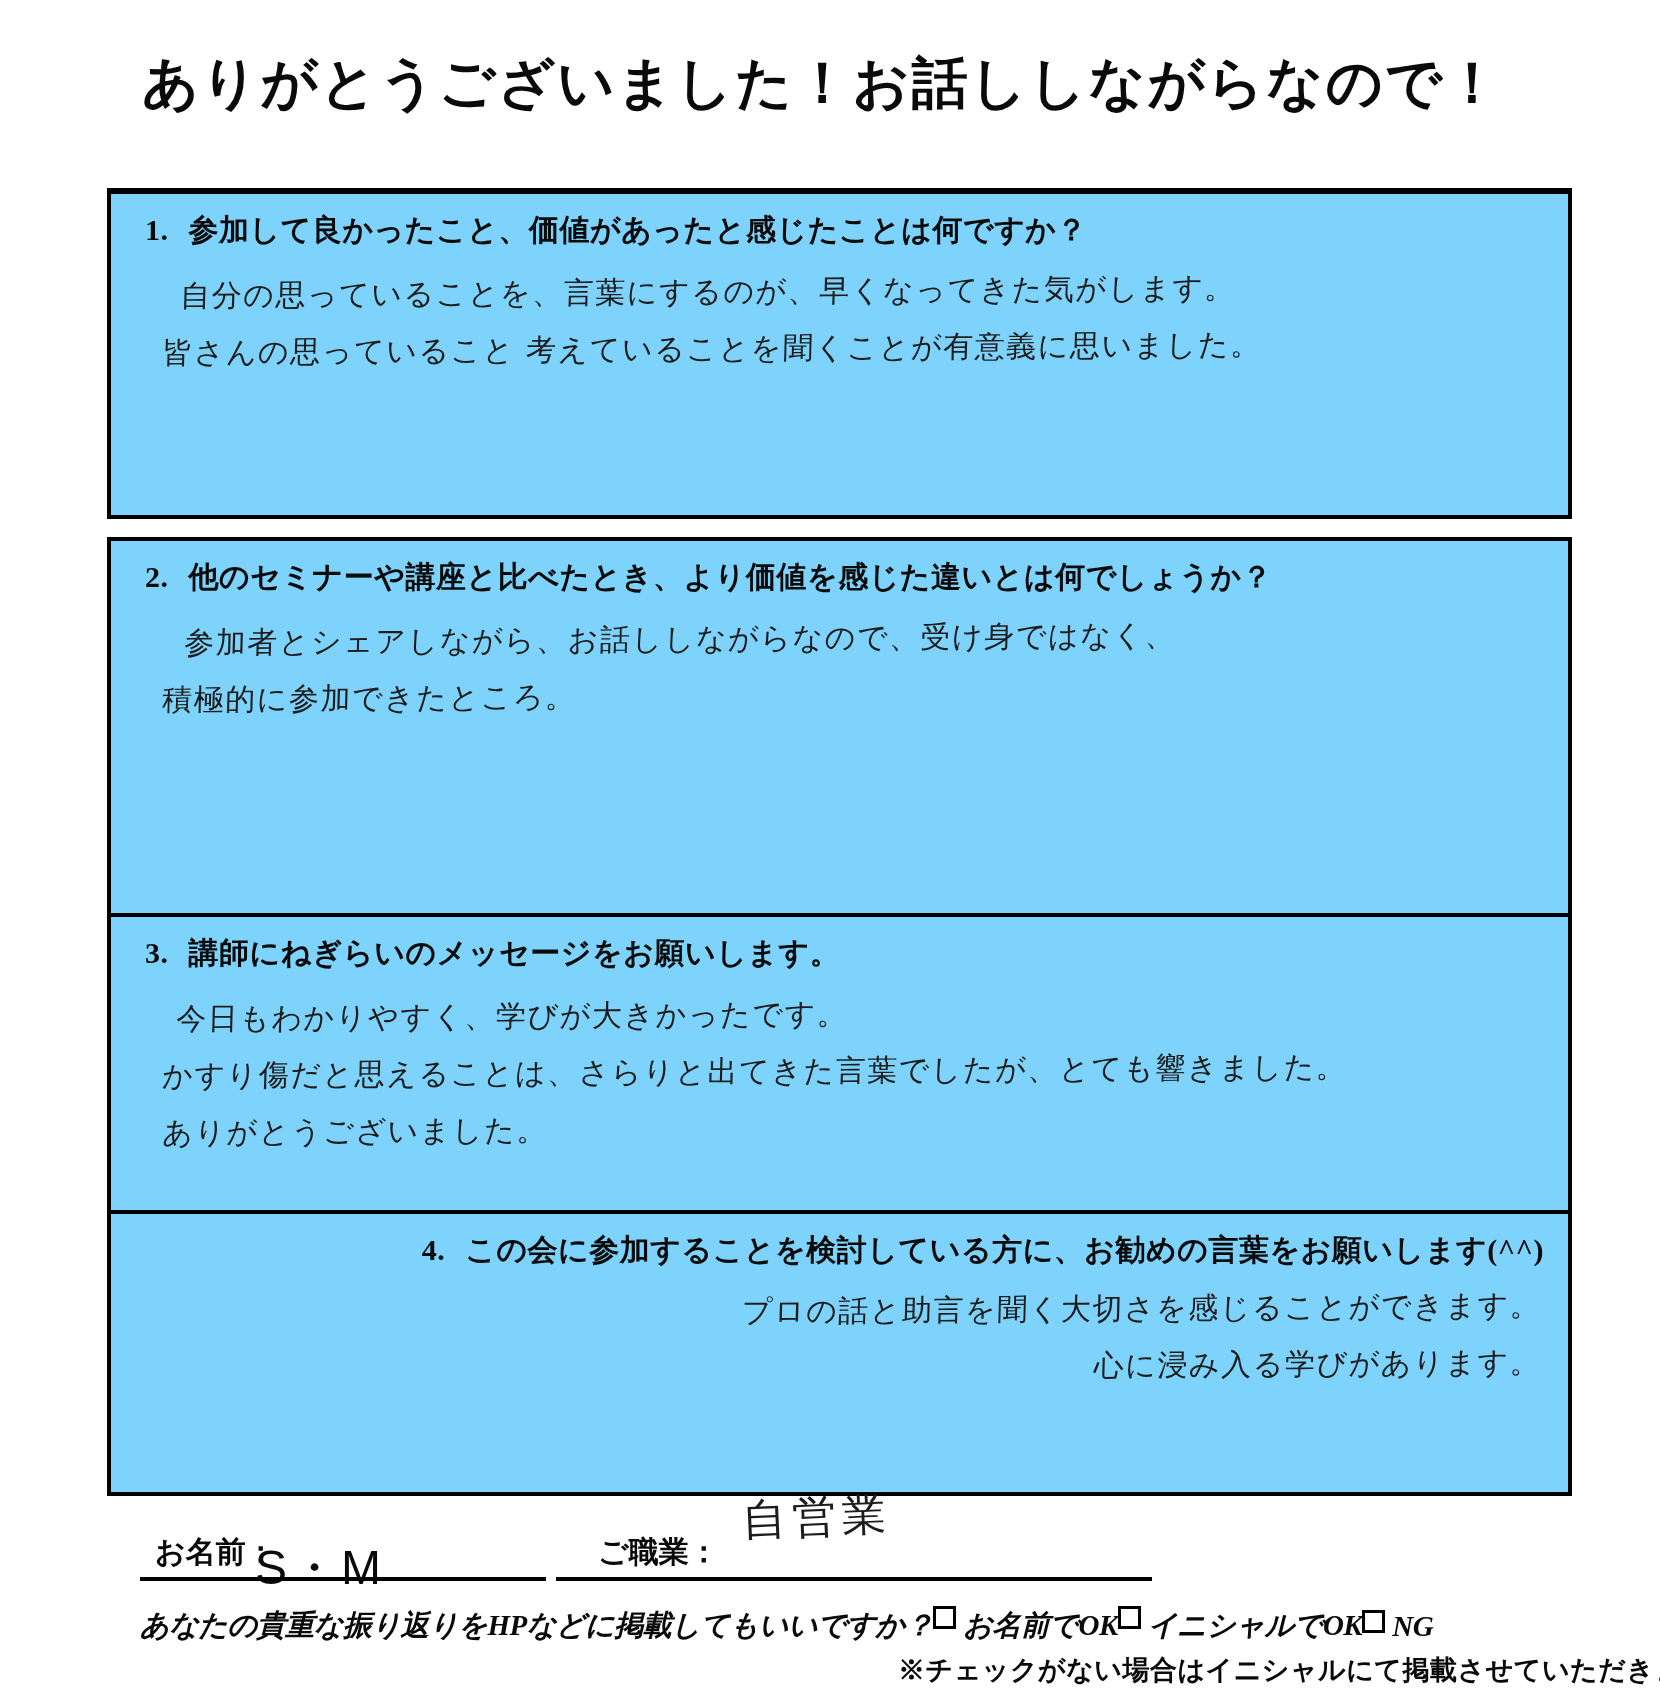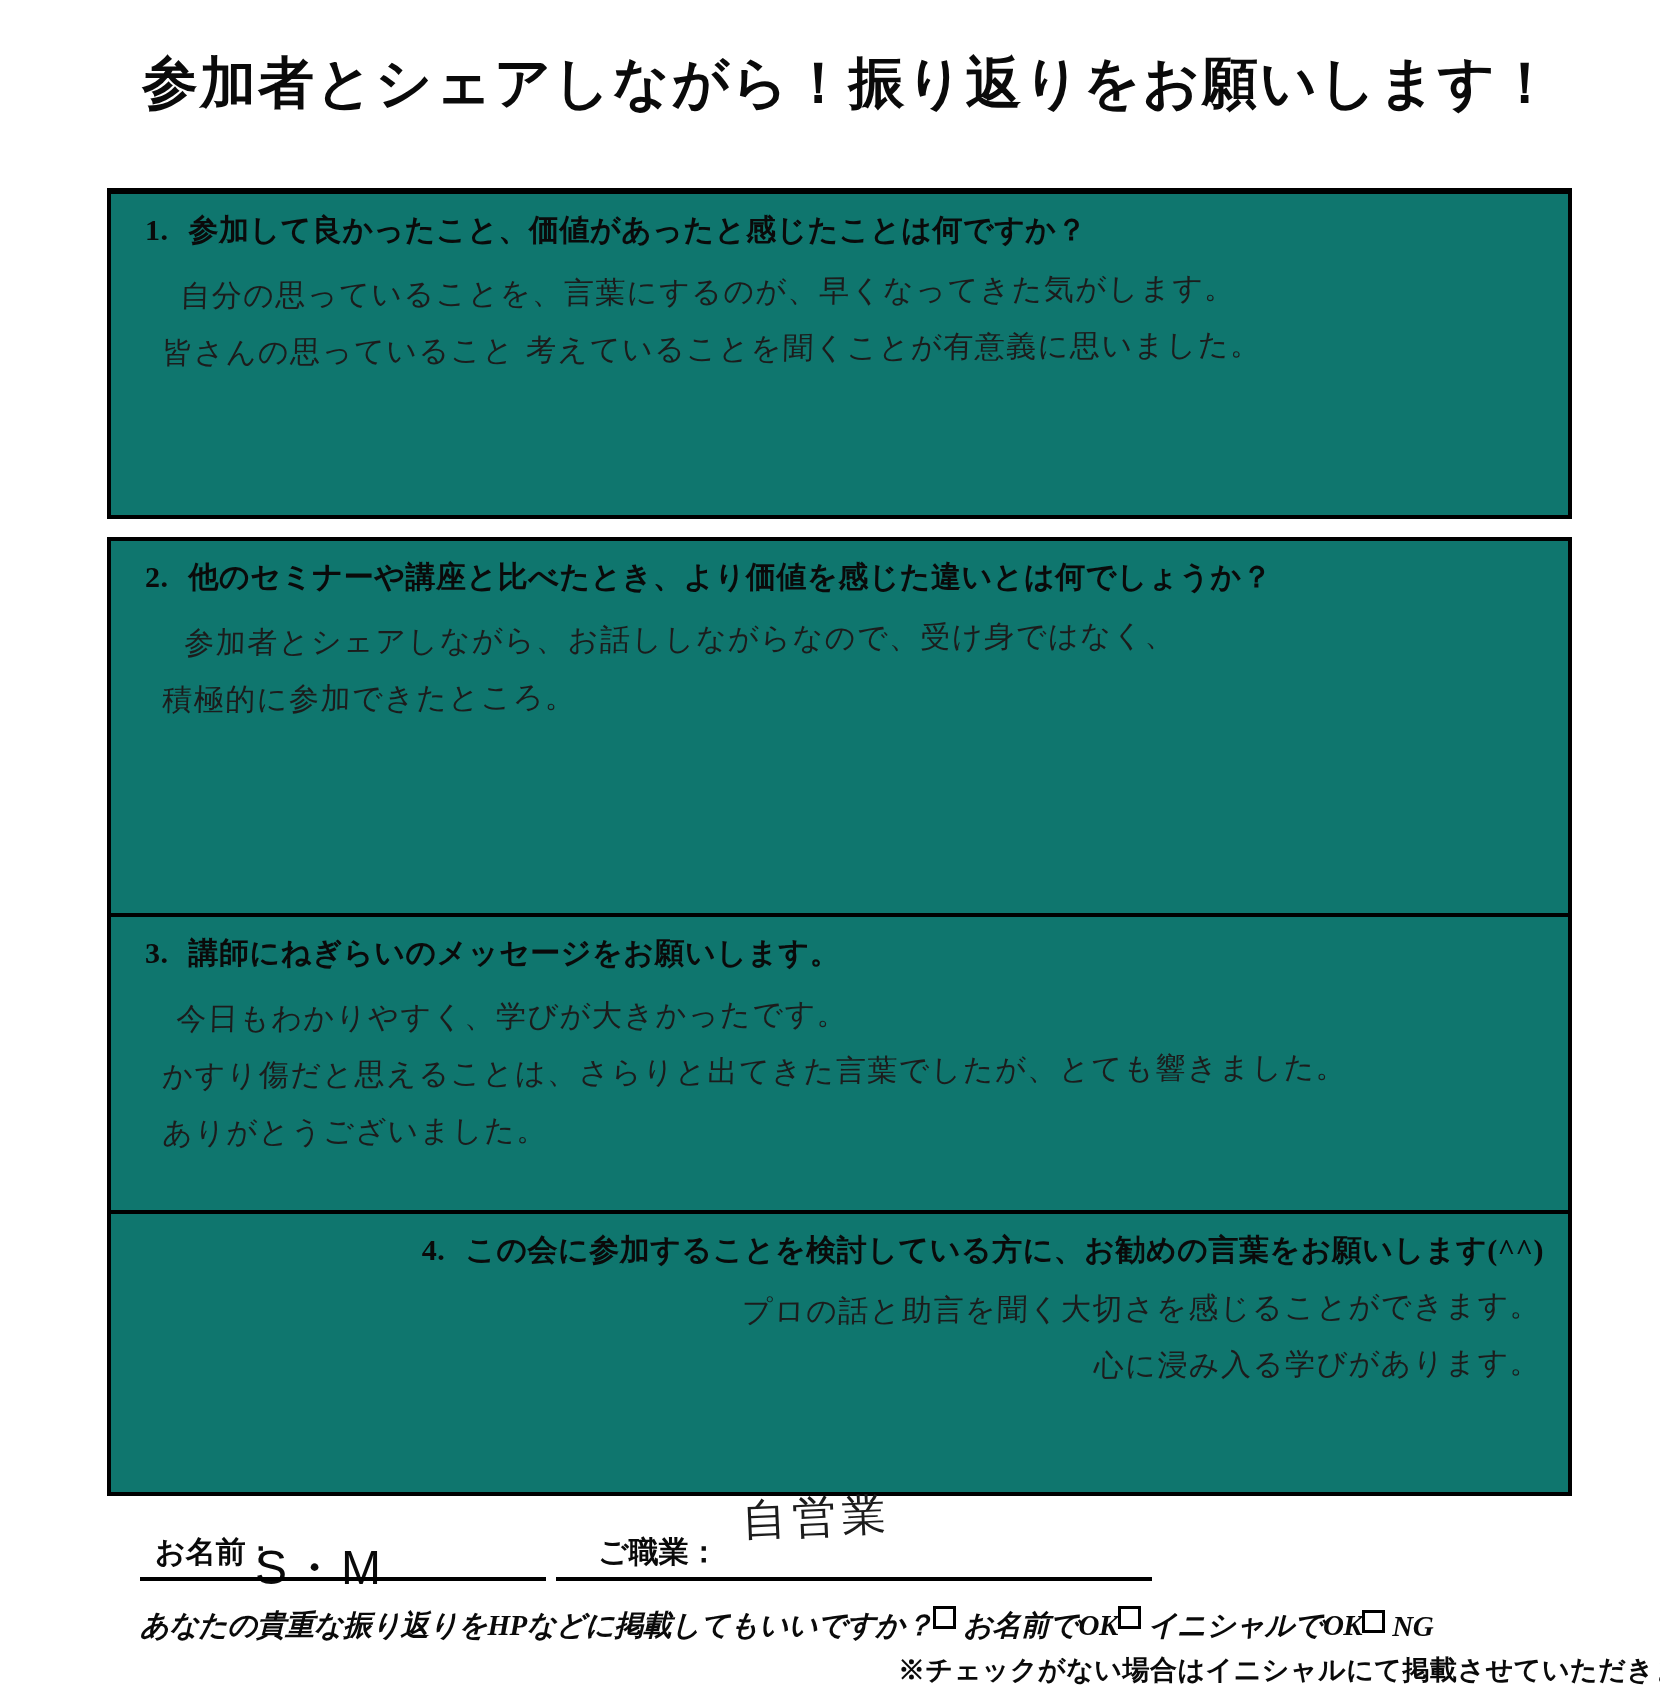--- a/index.html
+++ b/index.html
@@ -13,21 +13,21 @@
   }
   .title {
     position:absolute; top:46px; left:142px; width:1400px;
     font-size:56px; font-weight:bold; letter-spacing:2px;
     white-space:nowrap;
   }
   .qbox {
     position:absolute; left:107px; width:1465px;
     border:4px solid #000;
     box-sizing:border-box;
-    background:#0f766e;
+    background:#7dd3fc;
   }
   .qbox-1 { top:188px; height:331px; border-top-width:6px; }
   .qbox-2 { top:537px; height:403px; }
   .qbox-3 { top:870px; height:316px;margin-top:43px; }
   .qbox-4 { top:1210px; height:286px;text-align:right; }
   .qhead {
     margin:16px 24px 0 34px;
     font-size:30px; font-weight:bold;
     letter-spacing:0.5px;
   }
@@ -78,21 +78,21 @@
     position:absolute; top:1652px; left:898px;
     font-size:27px; font-weight:bold; letter-spacing:0.5px;
     white-space:nowrap;
   }
 </style>
 </head>
 <body>
 
 <div class="page">
 
-  <div class="title">参加者とシェアしながら！振り返りをお願いします！</div>
+  <div class="title">ありがとうございました！お話ししながらなので！</div>
 
   <div class="qbox qbox-1">
     <div class="qhead">
       <span class="qnum">1.</span><span>参加して良かったこと、価値があったと感じたことは何ですか？</span>
     </div>
     <div class="answers">
       <div class="hand" style="margin-left:18px;">自分の思っていることを、言葉にするのが、早くなってきた気がします。</div>
       <div class="hand">皆さんの思っていること 考えていることを聞くことが有意義に思いました。</div>
     </div>
   </div>

